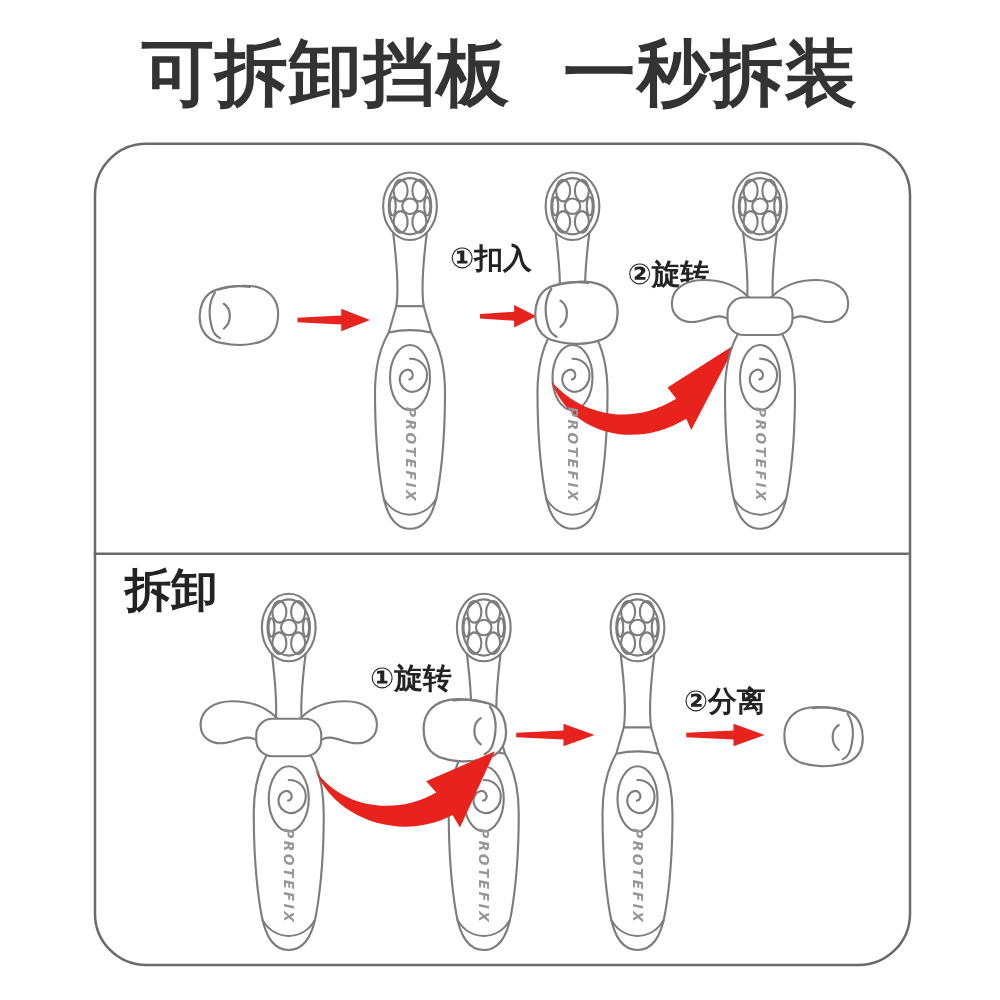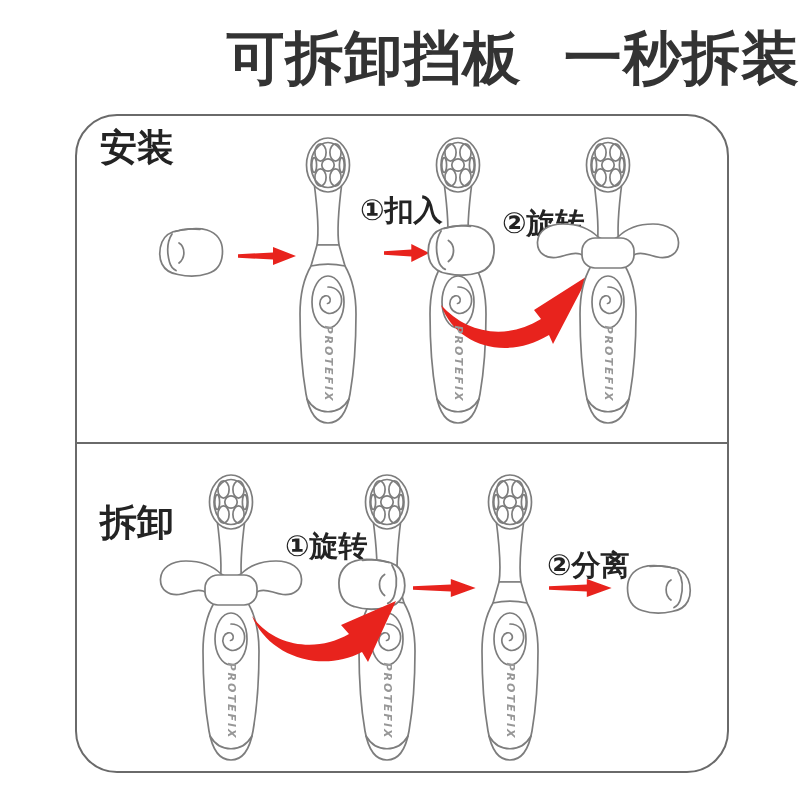--- a/index.html
+++ b/index.html
@@ -1,46 +1,45 @@
 <!DOCTYPE html>
 <html><head>
 <meta charset="utf-8">
 <style>
   html,body{margin:0;padding:0;background:#ffffff;}
   .stage{position:relative;width:800px;height:800px;background:#ffffff;overflow:hidden;
          font-family:"DejaVu Sans","Liberation Sans",sans-serif;}
-  .title{position:absolute;left:0;top:20px;width:800px;text-align:right;
+  .title{position:absolute;left:0;top:20px;width:800px;text-align:center;
          font-size:58px;font-weight:bold;color:#333333;letter-spacing:1px;white-space:pre;}
   .panel{position:absolute;left:75px;top:114px;width:650px;height:655px;
          border:2.5px solid #6a6a6a;border-radius:42px;}
   .divider{position:absolute;left:75px;top:442px;width:652px;height:0;
            border-top:2px solid #6a6a6a;}
   .section-label{position:absolute;font-size:37px;font-weight:bold;color:#232323;}
-  .step-label{position:absolute;font-size:29px;font-weight:bold;color:#232323;}
+  .step-label{position:absolute;font-size:23px;font-weight:bold;color:#232323;}
   .brand{position:absolute;width:90px;text-align:center;font-size:11px;font-weight:bold;
          font-style:italic;color:#979797;letter-spacing:2px;
          transform:translate(-50%,-50%) rotate(90deg);}
   svg.art{position:absolute;left:0;top:0;}
 </style>
 </head>
 <body>
 
 <div class="stage">
 
   <div class="title">可拆卸挡板  一秒拆装</div>
 
   <div class="panel"></div>
   <div class="divider"></div>
 
-  <div class="section-label" style="left:100px;top:123px;">安装</div>
-  <div class="section-label" style="left:100px;top:498px;">拆卸</div>
+  <div class="section-label" style="left:100px;top:448px;">拆卸</div>
 
   <div class="step-label" style="left:360px;top:191px;">①扣入</div>
   <div class="step-label" style="left:502px;top:204px;">②旋转</div>
-  <div class="step-label" style="left:285px;top:527px;">①旋转</div>
+  <div class="step-label" style="left:296px;top:527px;">①旋转</div>
   <div class="step-label" style="left:547px;top:546px;">②分离</div>
 
   <svg class="art" width="800" height="800" viewBox="0 0 800 800">
     <defs>
 
       <g id="brush" stroke="#7d7d7d" stroke-width="1.7" fill="none" stroke-linecap="round" stroke-linejoin="round">
         <path d="M -14,44 C -10,75 -9,95 -11,107 L 11,107 C 9,95 10,75 14,44 Z" fill="#ffffff"></path>
         <ellipse cx="0" cy="27" rx="21.5" ry="27" fill="#ffffff"></ellipse>
         <ellipse cx="0" cy="27" rx="17" ry="22.5"></ellipse>
         <circle cx="0" cy="27" r="6.2"></circle>

